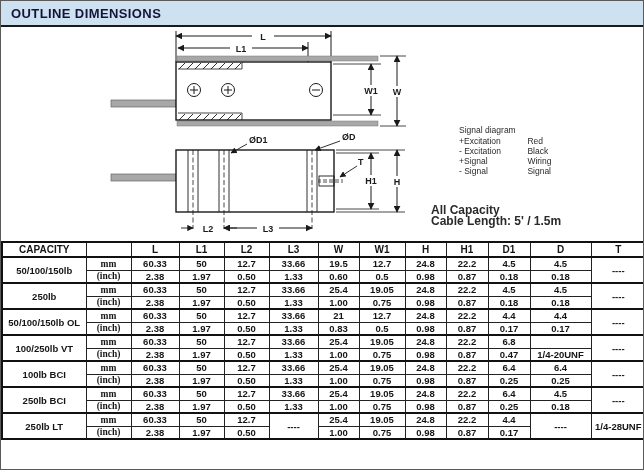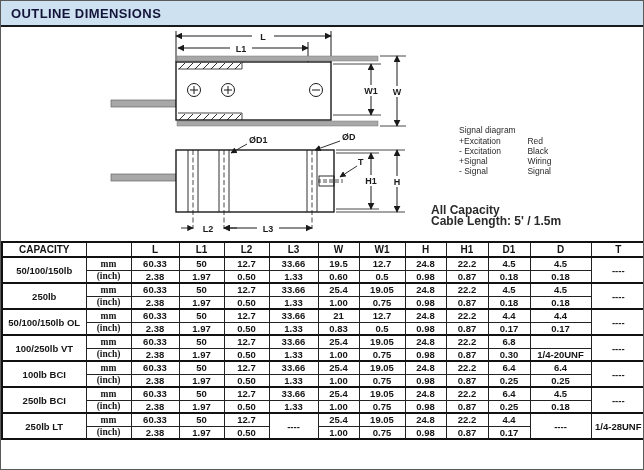--- a/index.html
+++ b/index.html
@@ -308,21 +308,21 @@
         <tr>
           <td class="unit">(inch)</td>
           <td>2.38</td>
           <td>1.97</td>
           <td>0.50</td>
           <td>1.33</td>
           <td>1.00</td>
           <td>0.75</td>
           <td>0.98</td>
           <td>0.87</td>
-          <td>0.30</td>
+          <td>0.47</td>
           <td>1/4-20UNF</td>
         </tr>
         <tr class="group-start">
           <td class="cap" rowspan="2">100lb BCI</td>
           <td class="unit">mm</td>
           <td>60.33</td>
           <td>50</td>
           <td>12.7</td>
           <td>33.66</td>
           <td>25.4</td>

